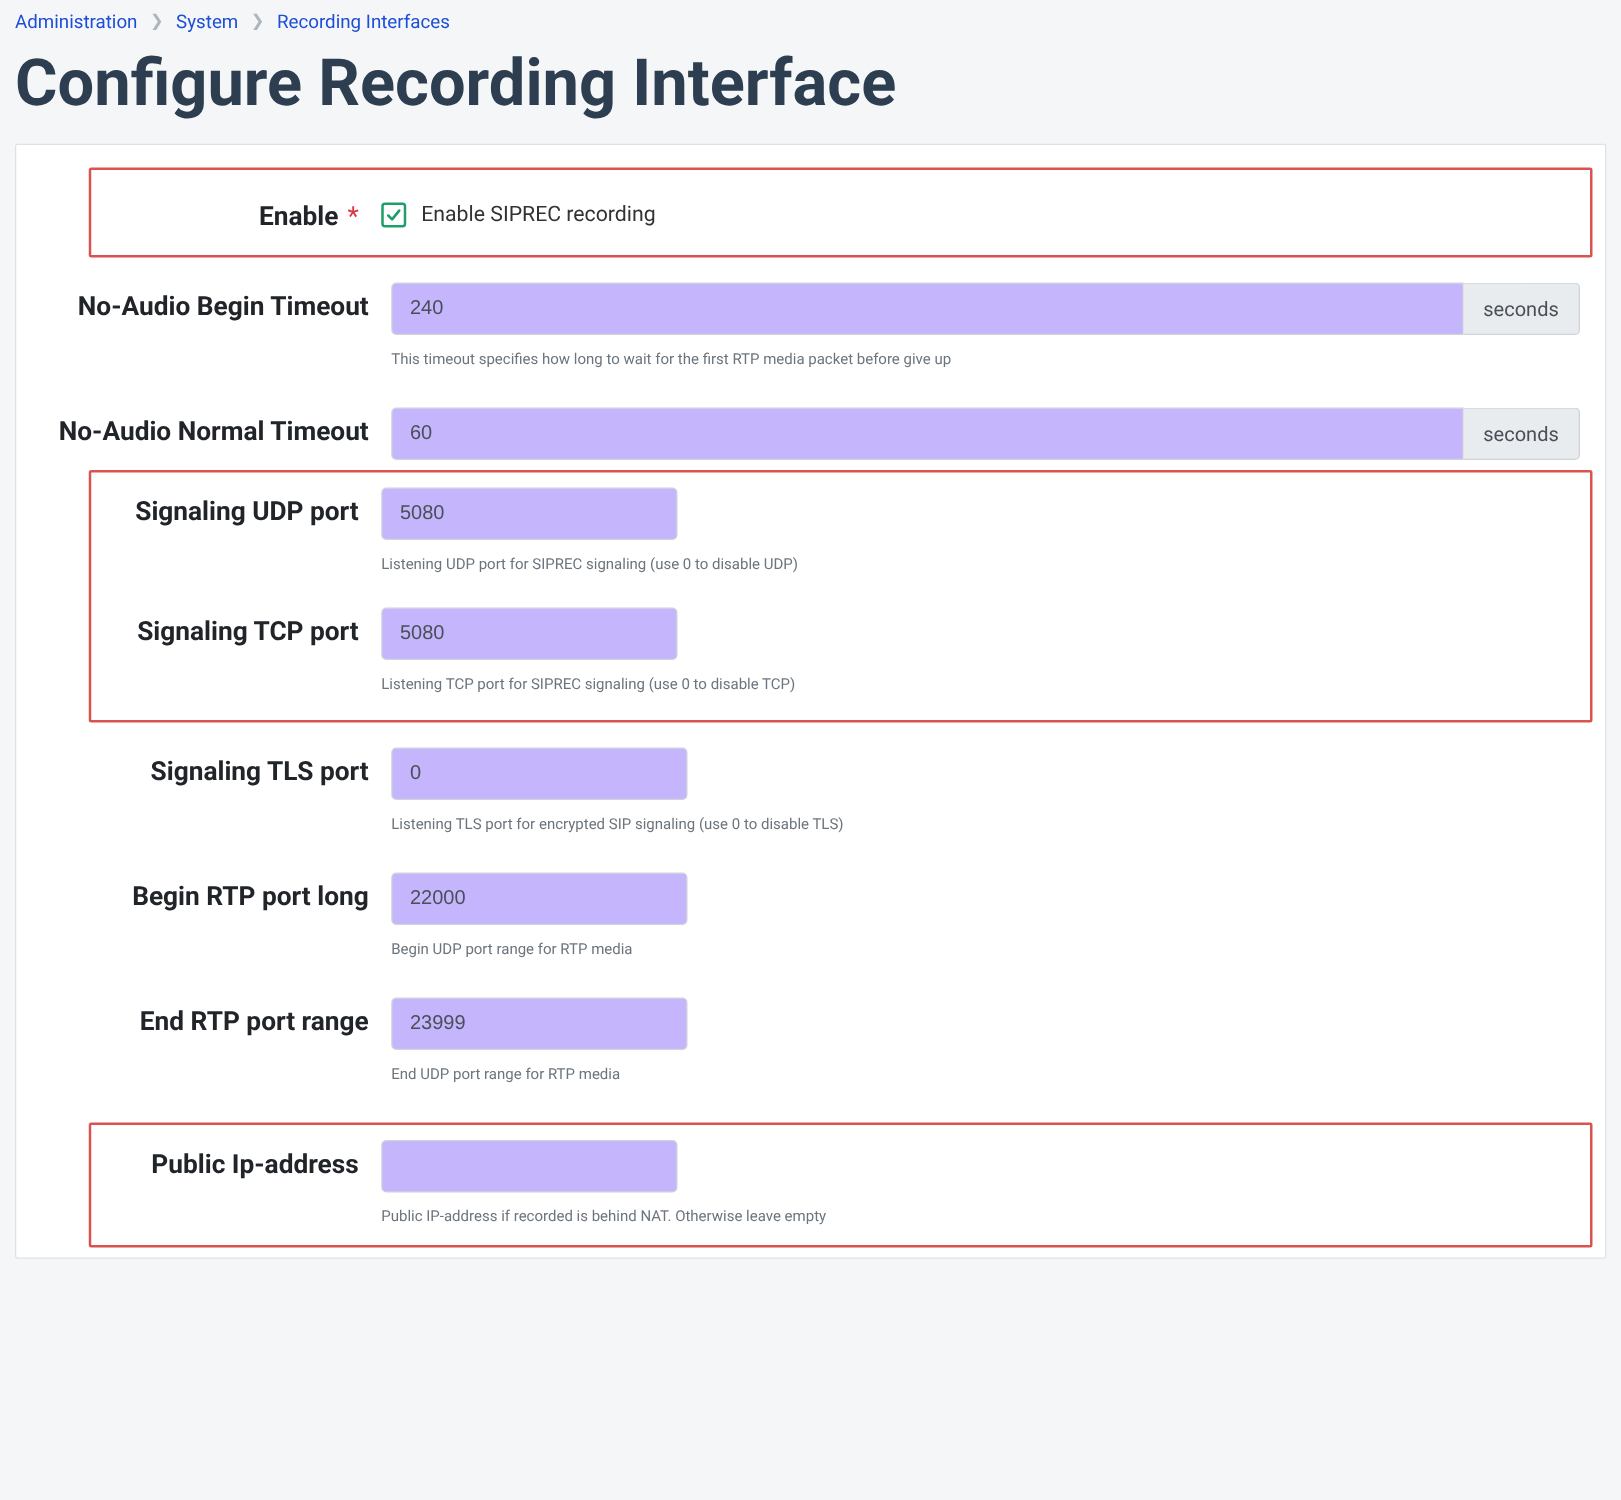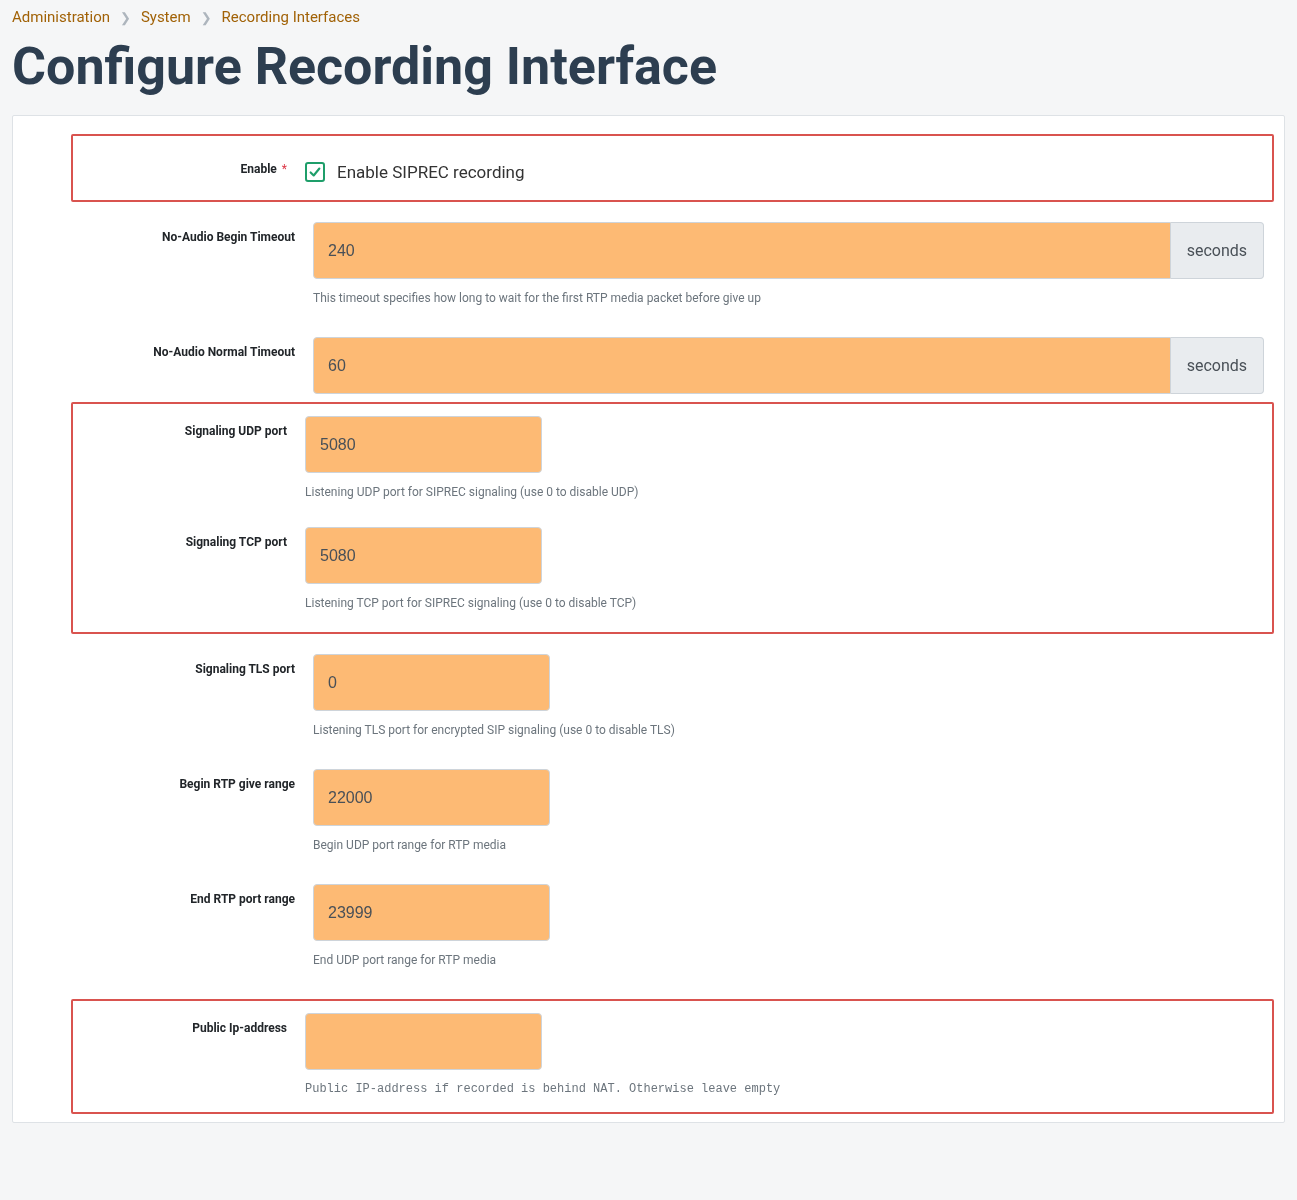--- a/index.html
+++ b/index.html
@@ -1,28 +1,28 @@
 <!DOCTYPE html>
 <html><head>
   <meta charset="utf-8">
   <style>
     * { box-sizing: border-box; margin: 0; padding: 0; }
     body { font-family: -apple-system, BlinkMacSystemFont, "Segoe UI", Roboto, "Helvetica Neue", Arial, sans-serif; background: #f5f6f7; color: #333; width: 1297px; }
     .container { padding: 0 12px 12px 12px; }
     .breadcrumb { display: flex; align-items: center; gap: 10px; color: #6c757d; font-size: 15px; padding: 8px 0 4px 0; }
     .breadcrumb .sep { color: #adb5bd; font-size: 13px; }
-    .breadcrumb a { color: #a16207; text-decoration: none; }
+    .breadcrumb a { color: #1d4ed8; text-decoration: none; }
     h1.page-title { font-size: 52px; font-weight: 700; color: #2d3e50; margin: 6px 0 18px 0; }
     .panel { background: #fff; border: 1px solid #dee2e6; border-radius: 2px; padding: 18px 0 0 0; }
     .form-row { display: flex; align-items: flex-start; padding: 0 10px; margin-bottom: 8px; }
-    .label-col { width: 290px; min-width: 290px; text-align: right; padding: 8px 18px 0 0; font-weight: 700; color: #212529; font-size: 12px; }
+    .label-col { width: 290px; min-width: 290px; text-align: right; padding: 8px 18px 0 0; font-weight: 700; color: #212529; font-size: 21px; }
     .label-col .req { color: #dc3545; font-weight: 400; margin-left: 2px; }
     .field-col { flex: 1; padding-right: 10px; }
     .input-group { display: flex; width: 100%; }
-    .form-control { flex: 1; height: 57px; border: 1px solid #ced4da; border-radius: 4px; padding: 0 14px; font-size: 16px; color: #495057; background: #fdba74; }
+    .form-control { flex: 1; height: 42px; border: 1px solid #ced4da; border-radius: 4px; padding: 0 14px; font-size: 16px; color: #495057; background: #c4b5fd; }
     .input-addon { display: flex; align-items: center; padding: 4px 16px; background: #e9ecef; border: 1px solid #ced4da; border-left: none; border-radius: 0 4px 4px 0; font-size: 16px; color: #495057; }
     .input-group .form-control:first-child:not(:last-child) { border-top-right-radius: 0; border-bottom-right-radius: 0; }
     .help-text { font-size: 12px; color: #6c757d; margin-top: 10px; margin-bottom: 22px; line-height: 1.5; }
     .checkbox-wrap { display: flex; gap: 12px; padding-top: 8px; }
     .checkbox-icon { width: 20px; height: 20px; border: 2px solid #1e9e6a; border-radius: 3px; position: relative; display: inline-flex; align-items: center; justify-content: center; cursor: pointer; }
     .checkbox-icon svg { width: 14px; height: 14px; }
     .checkbox-label { font-size: 17px; color: #333; }
     .highlight-box { border: 2px solid #d9534f; border-radius: 2px; margin: 0 10px 8px 58px; padding: 12px 0 6px 0; }
     .highlight-box .form-row { padding: 0 0; }
     .highlight-box .label-col { width: 232px; min-width: 232px; }
@@ -110,39 +110,39 @@
 
     <div class="form-row">
       <div class="label-col">Signaling TLS port</div>
       <div class="field-col">
         <input class="form-control" type="text" value="0" style="">
         <div class="help-text">Listening TLS port for encrypted SIP signaling (use 0 to disable TLS)</div>
       </div>
     </div>
 
     <div class="form-row">
-      <div class="label-col">Begin RTP give range</div>
+      <div class="label-col">Begin RTP port long</div>
       <div class="field-col">
         <input class="form-control" type="text" value="22000" style="">
         <div class="help-text">Begin UDP port range for RTP media</div>
       </div>
     </div>
 
     <div class="form-row">
       <div class="label-col">End RTP port range</div>
       <div class="field-col">
         <input class="form-control" type="text" value="23999" style="">
         <div class="help-text">End UDP port range for RTP media</div>
       </div>
     </div>
 
     <div class="highlight-box" style="">
       <div class="form-row inner-row">
         <div class="label-col">Public Ip-address</div>
         <div class="field-col">
           <input class="form-control" type="text" value="" style="">
-          <div class="help-text" style="margin-bottom:0;font-family:Liberation Mono, monospace;">Public IP-address if recorded is behind NAT. Otherwise leave empty</div>
+          <div class="help-text" style="margin-bottom:0;">Public IP-address if recorded is behind NAT. Otherwise leave empty</div>
         </div>
       </div>
     </div>
 
   </div>
 </div>
 
 </body></html>

